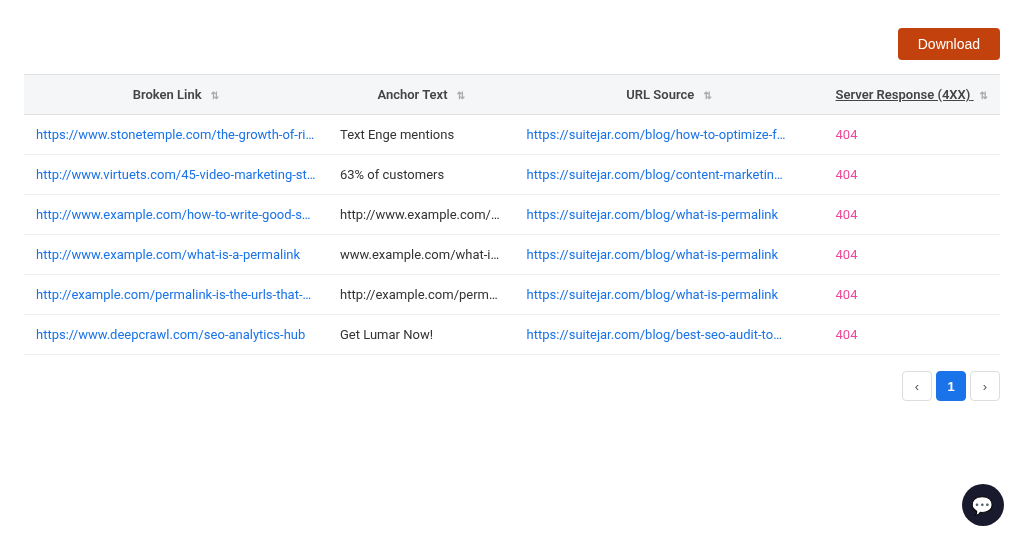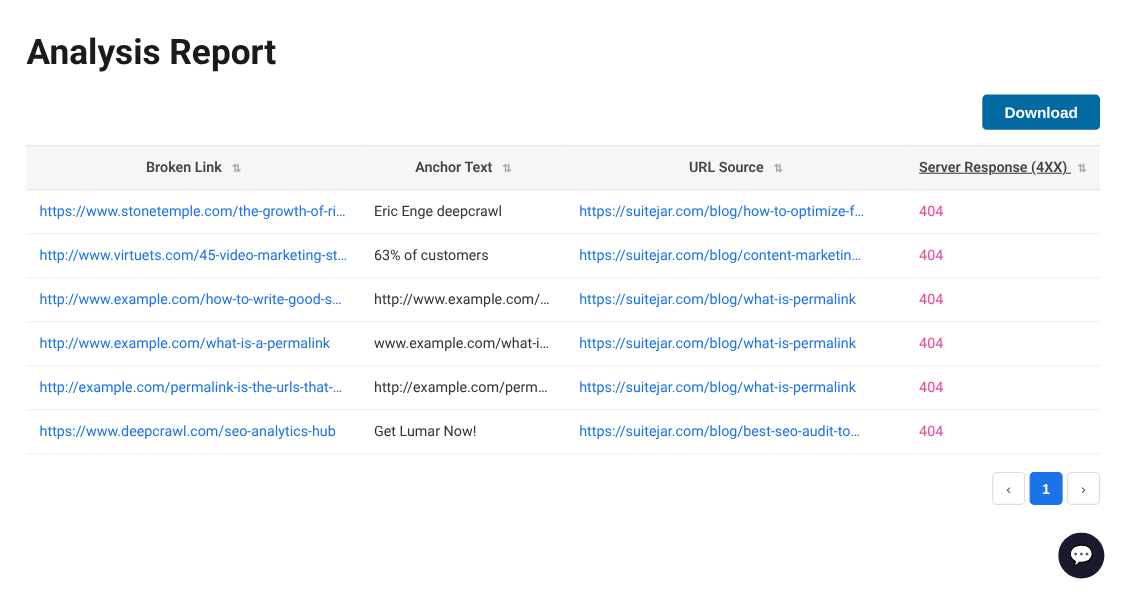--- a/index.html
+++ b/index.html
@@ -29,27 +29,27 @@
       margin-bottom: 20px;
     }
 
     .header-row {
       display: flex;
       justify-content: flex-end;
       margin-bottom: 14px;
     }
 
     .download-btn {
-      background: #0369a1;
+      background: #c2410c;
       color: #fff;
       border: none;
       border-radius: 4px;
       padding: 8px 20px;
       font-size: 14px;
-      font-weight: 700;
+      font-weight: 400;
       cursor: pointer;
     }
 
     table {
       width: 100%;
       border-collapse: collapse;
       font-size: 13px;
     }
 
     thead tr {
@@ -165,21 +165,20 @@
     .col-broken-link { width: 30%; }
     .col-anchor-text { width: 20%; }
     .col-url-source { width: 35%; }
     .col-server-response { width: 15%; text-decoration: underline; }
   </style>
 </head>
 <body>
 
 <div class="page-wrapper">
 
-  <h1 class="page-title">Analysis Report</h1>
 
   <div class="header-row">
     <button class="download-btn">Download</button>
   </div>
 
   <table>
     <thead>
       <tr>
         <th class="col-broken-link">
           <span>Broken Link</span>
@@ -197,21 +196,21 @@
           <span>Server Response (4XX)</span>
           <span class="sort-icon">⇅</span>
         </th>
       </tr>
     </thead>
     <tbody id="table-body">
     <tr>
           <td>
             <a class="link-cell" href="#">https://www.stonetemple.com/the-growth-of-rich-...</a>
           </td>
-          <td class="anchor-text-cell">Eric Enge deepcrawl</td>
+          <td class="anchor-text-cell">Text Enge mentions</td>
           <td>
             <a class="url-source-cell" href="#">https://suitejar.com/blog/how-to-optimize-for-feat...</a>
           </td>
           <td class="server-response-cell">404</td>
         </tr>
         <tr>
           <td>
             <a class="link-cell" href="#">http://www.virtuets.com/45-video-marketing-stati...</a>
           </td>
           <td class="anchor-text-cell">63% of customers</td>

